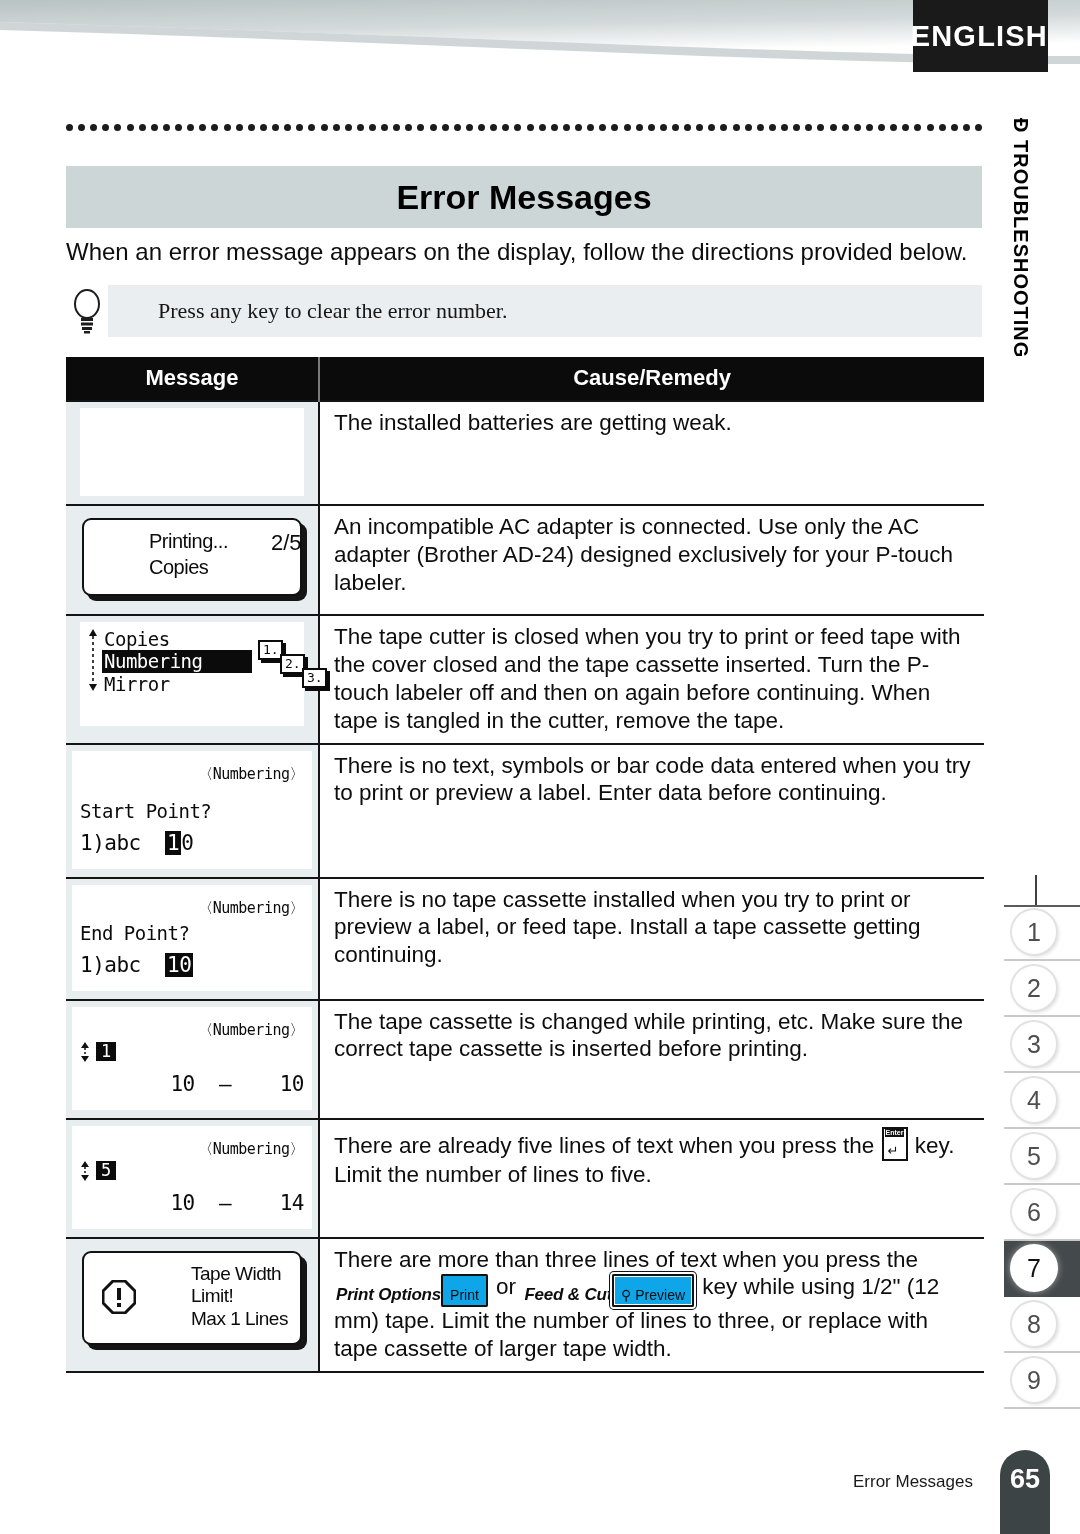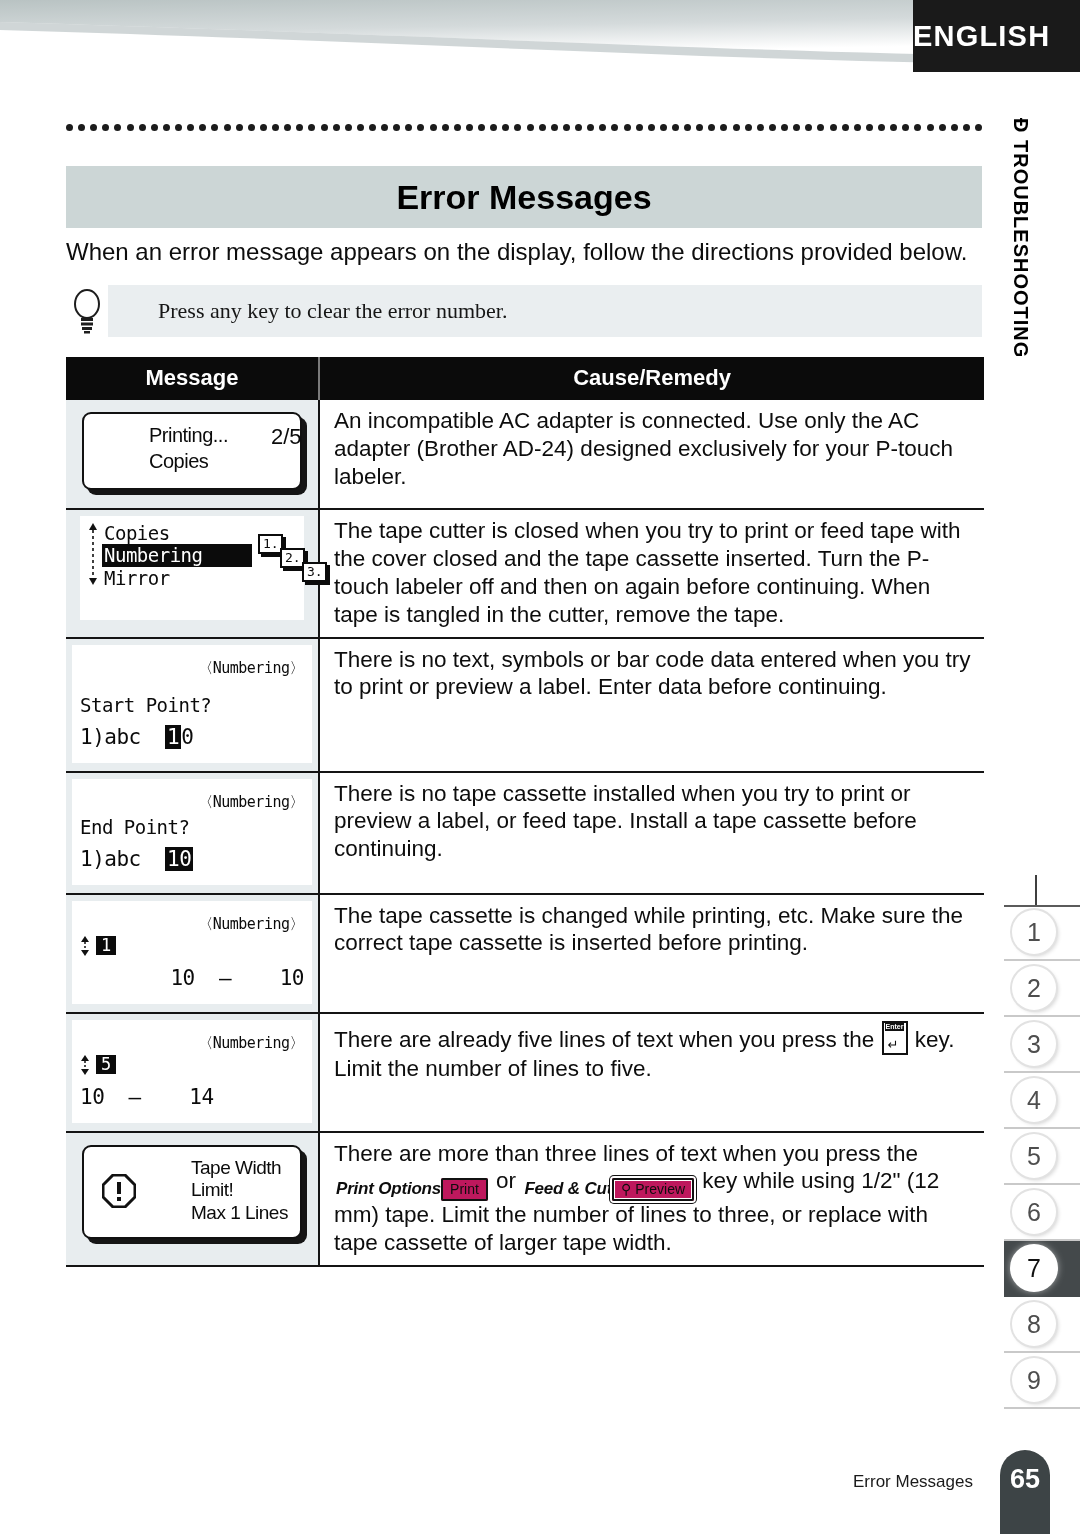--- a/index.html
+++ b/index.html
@@ -20,29 +20,29 @@
     position: absolute;
     left: 0; top: 0;
     width: 1080px; height: 120px;
     pointer-events: none;
   }
 
   
   #english-tab {
     position: absolute;
     left: 913px; top: 0px;
-    width: 167px; height: 72px;
+    width: 135px; height: 72px;
     background: #1a1a1a;
     color: #ffffff;
     font-size: 29px;
     font-weight: bold;
     letter-spacing: 1.2px;
     display: flex;
     align-items: center;
-    justify-content: flex-start;
+    justify-content: flex-end;
   }
 
   
   #side-title {
     position: absolute;
     left: 1000px; top: 118px;
     width: 40px; height: 300px;
     display: flex;
     align-items: flex-start;
     justify-content: center;
@@ -263,22 +263,22 @@
     font-weight: bold;
     line-height: 11px;
     white-space: nowrap;
     letter-spacing: -0.2px;
   }
   .key-block .kbtn {
     border: 2px solid #111;
     border-radius: 2px;
     font-size: 14px;
     line-height: 16px;
-    padding: 1px 7px 2px 7px;
-    background: #be185d;
+    padding: 11px 7px 2px 7px;
+    background: #0ea5e9;
     white-space: nowrap;
   }
   .key-block .kbtn.dbl { box-shadow: inset 0 0 0 1px #fff, 0 0 0 2px #fff, 0 0 0 3px #111; }
 
   
   #index-rail {
     position: absolute;
     left: 1004px; top: 905px;
     width: 76px;
   }
@@ -458,20 +458,26 @@
 </div>
 
 <table id="err-table">
   <thead>
     <tr>
       <th class="col-msg">Message</th>
       <th class="col-rem">Cause/Remedy</th>
     </tr>
   </thead>
   <tbody id="table-body">
+      <tr class="first-body">
+        <td class="msg">
+          <div class="lcd plain"></div>
+        </td>
+        <td class="rem">The installed batteries are getting weak.</td>
+      </tr>
       <tr>
         <td class="msg">
           <div class="lcd dialog">
             <div class="print-dlg-line">
               <span class="lhs mono">Printing...</span>
               <span class="rhs mono">2/5</span>
             </div>
             <div class="print-dlg-line">
               <span class="lhs mono">Copies</span>
               <span class="rhs mono">&nbsp;</span>
@@ -513,21 +519,21 @@
         <td class="rem">There is no text, symbols or bar code data entered when you try to print or preview a label. Enter data before continuing.</td>
       </tr>
       <tr>
         <td class="msg">
           <div class="lcd flat">
             <div class="lcd-ctx">〈Numbering〉</div>
             <div class="lcd-main" style="margin-top:4px">End Point?</div>
             <div class="lcd-big" style="margin-top:9px"><span>1)abc</span>&nbsp;&nbsp;<span class="inv">10</span><span></span></div>
           </div>
         </td>
-        <td class="rem">There is no tape cassette installed when you try to print or preview a label, or feed tape. Install a tape cassette before continuing.</td>
+        <td class="rem">There is no tape cassette installed when you try to print or preview a label, or feed tape. Install a tape cassette getting continuing.</td>
       </tr>
       <tr>
         <td class="msg">
           <div class="lcd flat">
             <div class="lcd-ctx">〈Numbering〉</div>
             <div class="lcd-row" style="margin-top:2px;gap:6px;align-items:center;">
               <svg width="10" height="20" viewBox="0 0 10 20">
                 <path d="M5,0 L9,6 L1,6 Z" fill="#111"></path>
                 <path d="M5,20 L9,14 L1,14 Z" fill="#111"></path>
                 <line x1="5" y1="6" x2="5" y2="14" stroke="#111" stroke-width="1.5" stroke-dasharray="2,2"></line>
@@ -544,21 +550,21 @@
           <div class="lcd flat">
             <div class="lcd-ctx">〈Numbering〉</div>
             <div class="lcd-row" style="margin-top:2px;gap:6px;align-items:center;">
               <svg width="10" height="20" viewBox="0 0 10 20">
                 <path d="M5,0 L9,6 L1,6 Z" fill="#111"></path>
                 <path d="M5,20 L9,14 L1,14 Z" fill="#111"></path>
                 <line x1="5" y1="6" x2="5" y2="14" stroke="#111" stroke-width="1.5" stroke-dasharray="2,2"></line>
               </svg>
               <span class="invbox">5</span>
             </div>
-            <div class="lcd-big" style="margin-top:10px;text-align:left;"><span>10</span><span>&nbsp;&nbsp;–&nbsp;&nbsp;&nbsp;&nbsp;</span><span>14</span></div>
+            <div class="lcd-big" style="margin-top:10px;text-align:right;"><span>10</span><span>&nbsp;&nbsp;–&nbsp;&nbsp;&nbsp;&nbsp;</span><span>14</span></div>
           </div>
         </td>
         <td class="rem"><span>There are already five lines of text when you press the </span><span class="key-enter"><span class="kcap">Enter</span><span class="karrow">↵</span></span><span> key. Limit the number of lines to five.</span></td>
       </tr>
       <tr>
         <td class="msg">
           <div class="lcd dialog">
             <div class="tw-dlg">
               <svg width="34" height="34" viewBox="0 0 34 34">
                 <polygon points="11,1 23,1 33,11 33,23 23,33 11,33 1,23 1,11" fill="#fff" stroke="#111" stroke-width="3"></polygon>

